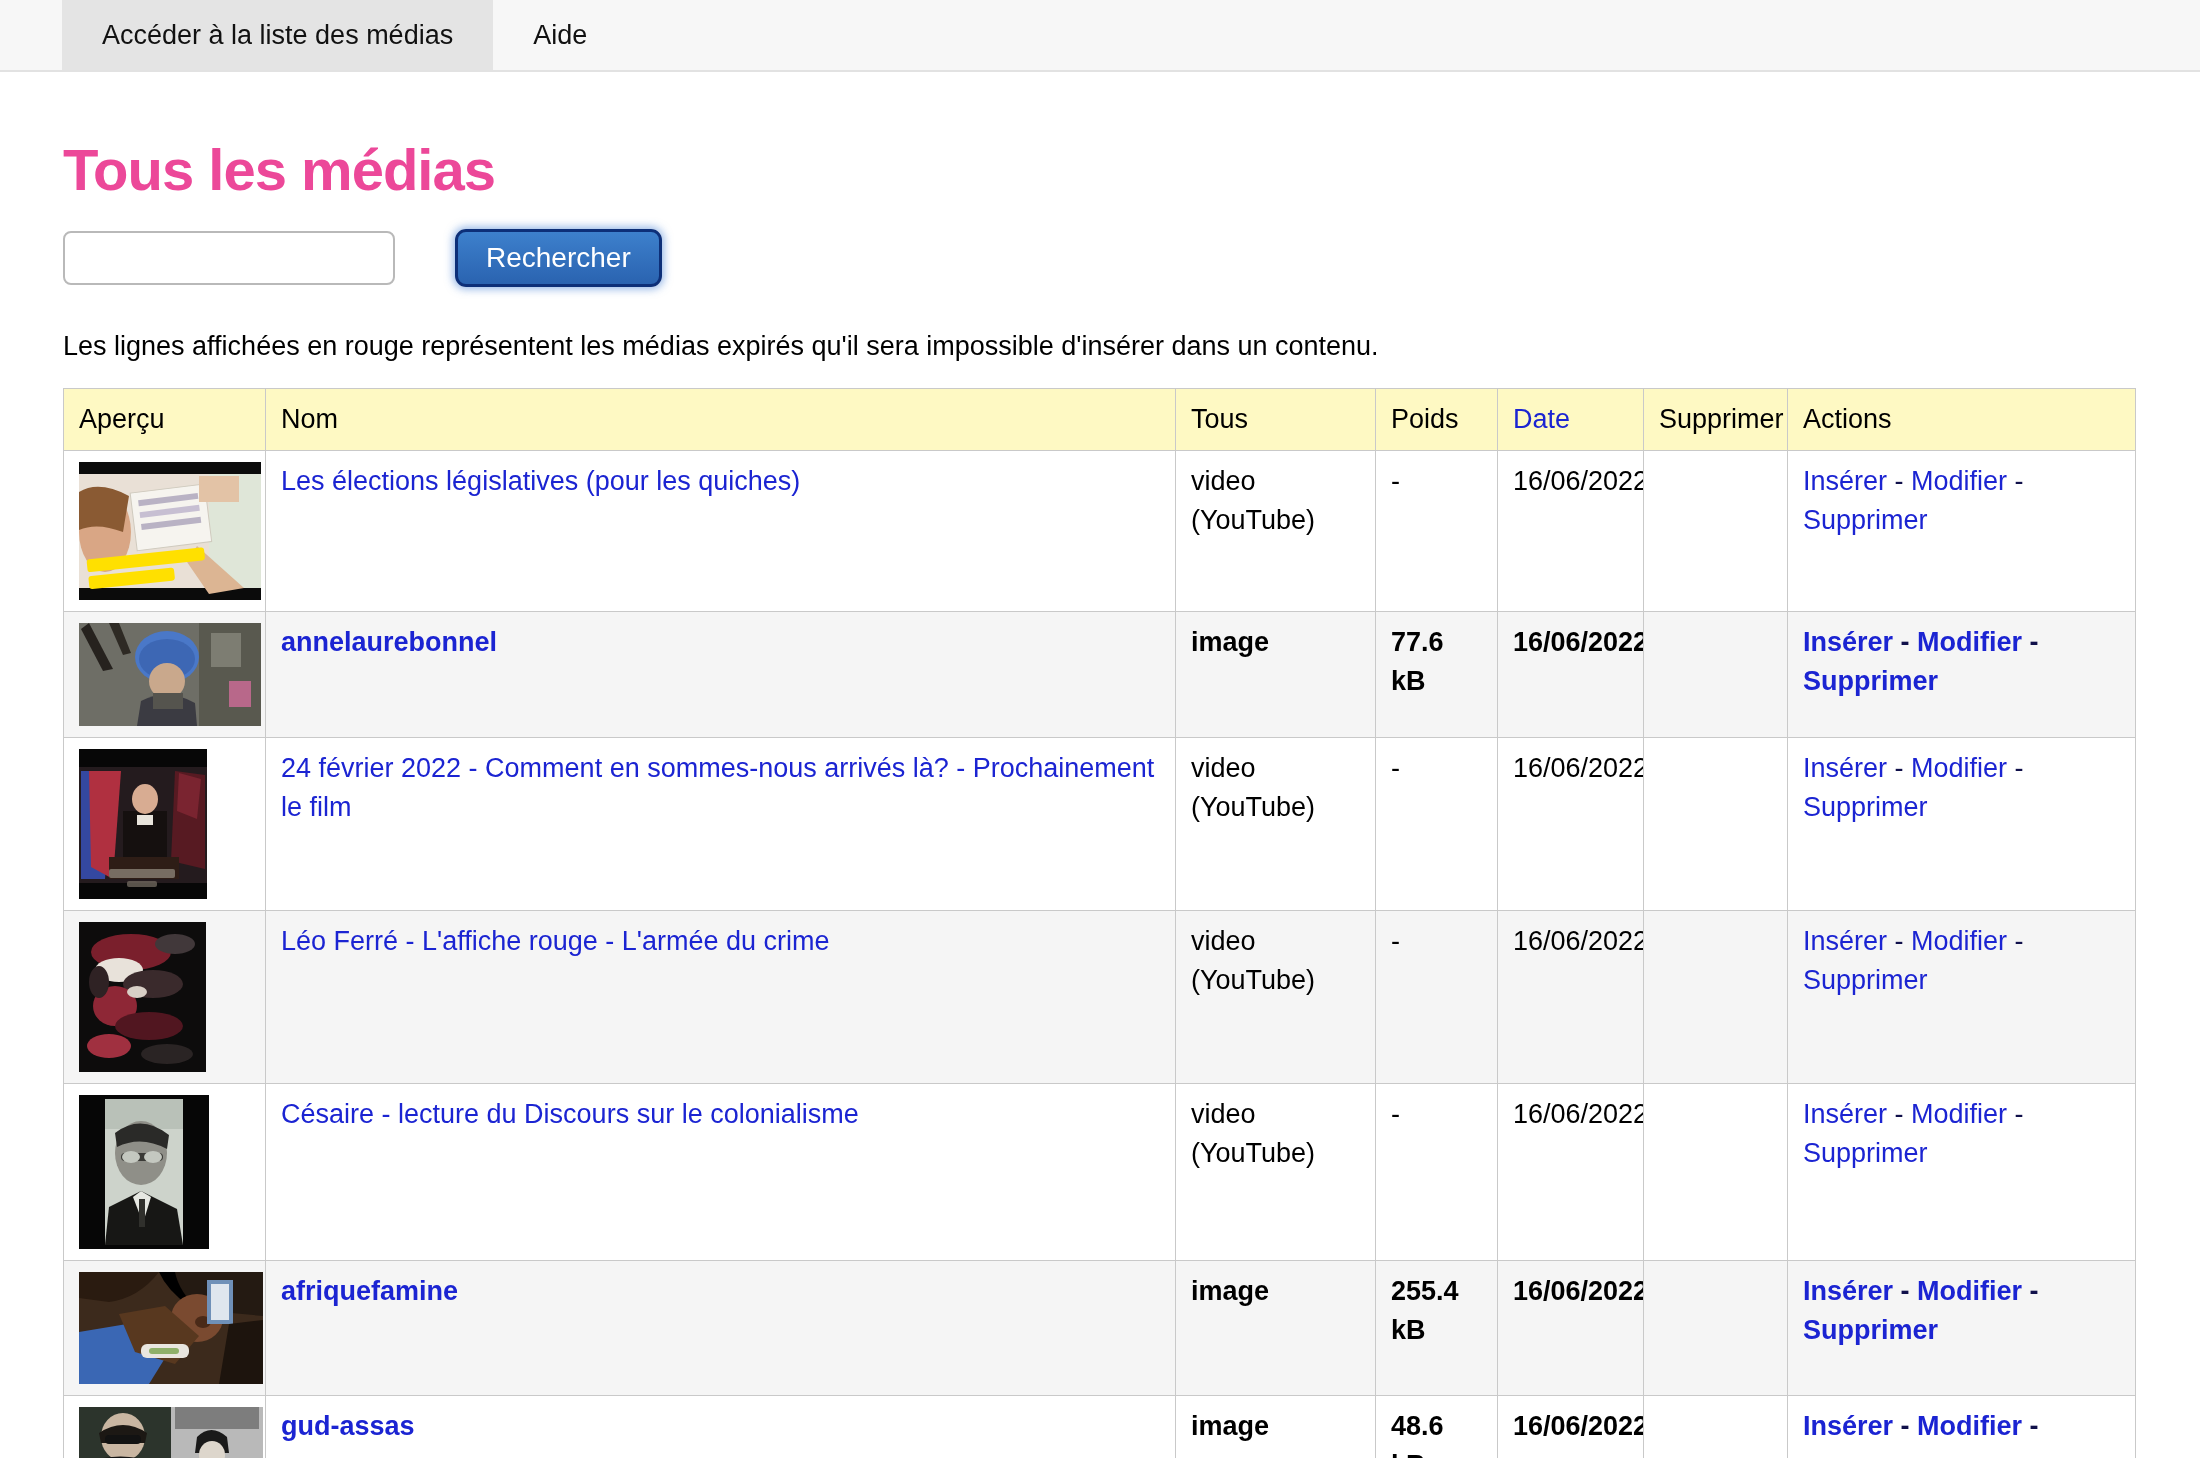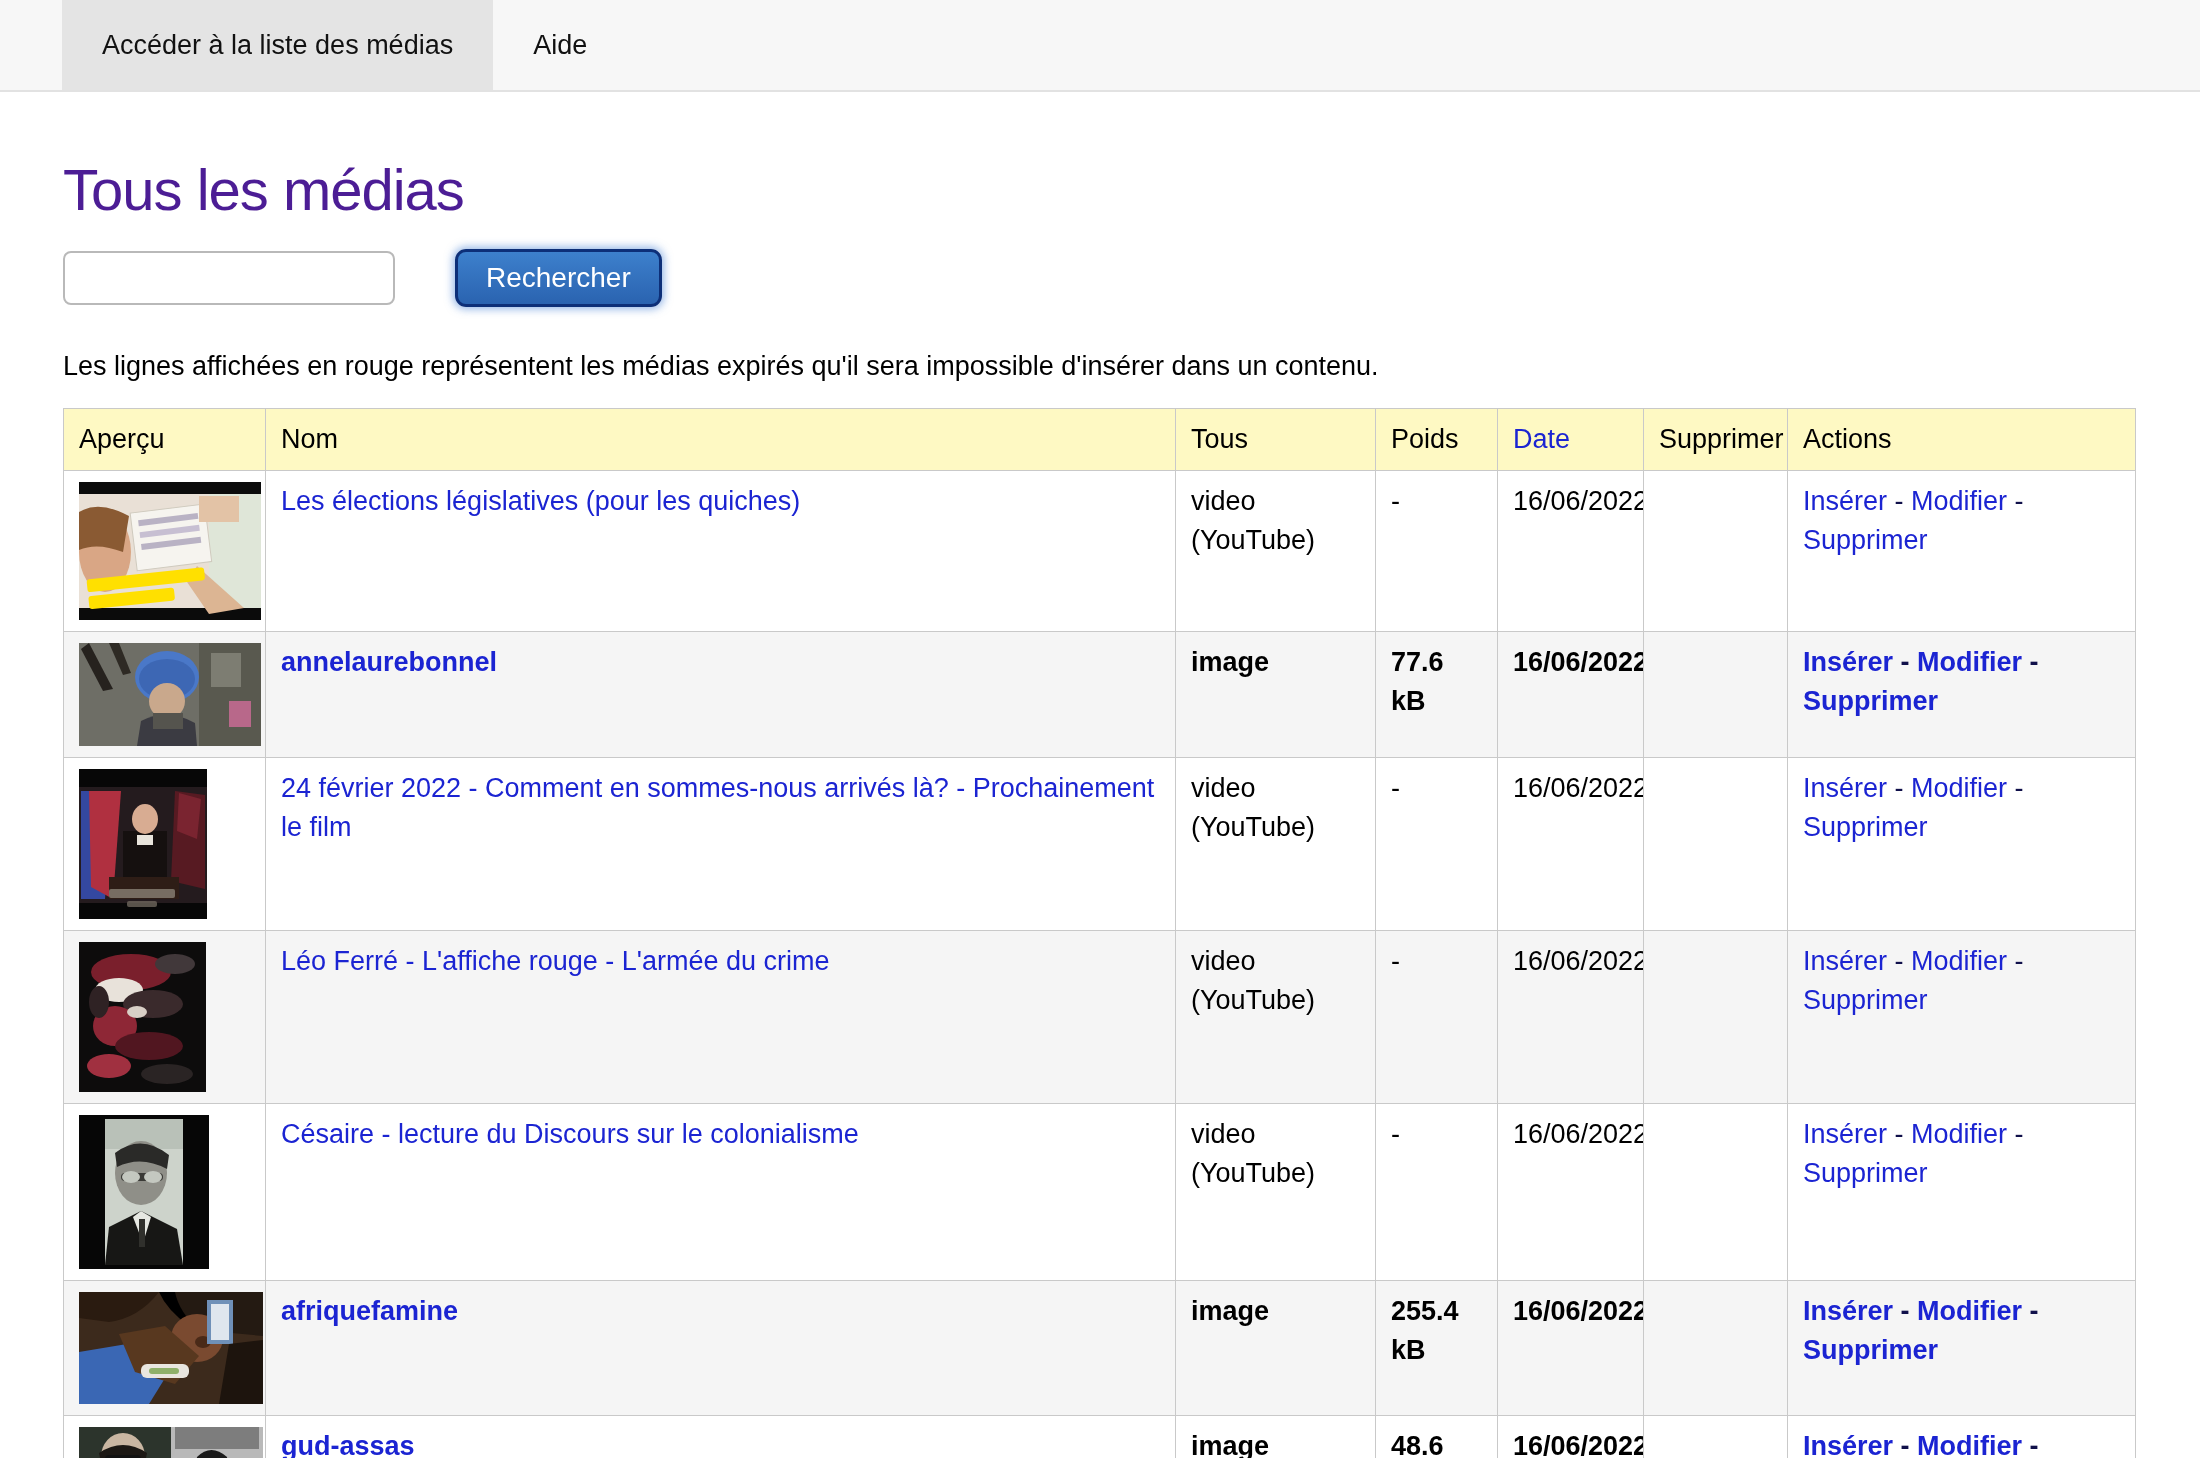--- a/index.html
+++ b/index.html
@@ -4,32 +4,32 @@
 <style>
   html,body{margin:0;padding:0;}
   body{
     width:2200px;height:1458px;overflow:hidden;
     background:#ffffff;color:#000;
     font-family:"Liberation Sans","DejaVu Sans",sans-serif;
     -webkit-font-smoothing:antialiased;
   }
   
   .tabbar{
-    height:92px;background:#f7f7f7;border-bottom:2px solid #e2e2e2;
+    height:72px;background:#f7f7f7;border-bottom:2px solid #e2e2e2;
     display:flex;align-items:stretch;padding-left:62px;box-sizing:border-box;
   }
   .tab{
     display:flex;align-items:center;padding:0 40px;font-size:27px;color:#111;
     cursor:pointer;white-space:nowrap;
   }
   .tab.active{background:#e4e4e4;}
   
   .main{padding:0 65px 0 63px;}
   h1.page-title{
-    font-size:58px;font-weight:normal;margin:64px 0 26px 0;letter-spacing:-1px;color:#4c1d95;
+    font-size:58px;font-weight:bold;margin:64px 0 26px 0;letter-spacing:-1px;color:#ec4899;
   }
   .searchrow{display:flex;align-items:center;margin:0 0 44px 0;gap:44px;}
   .search-input{
     width:300px;height:50px;border:2px solid #b9b9b9;border-radius:8px;
     font-size:27px;padding:0 14px;outline:none;background:#fff;
     font-family:inherit;
   }
   .search-btn{
     margin-left:16px;height:58px;padding:0 28px;font-size:28px;color:#fff;
     background:linear-gradient(#3d80cc,#2a63b0);

